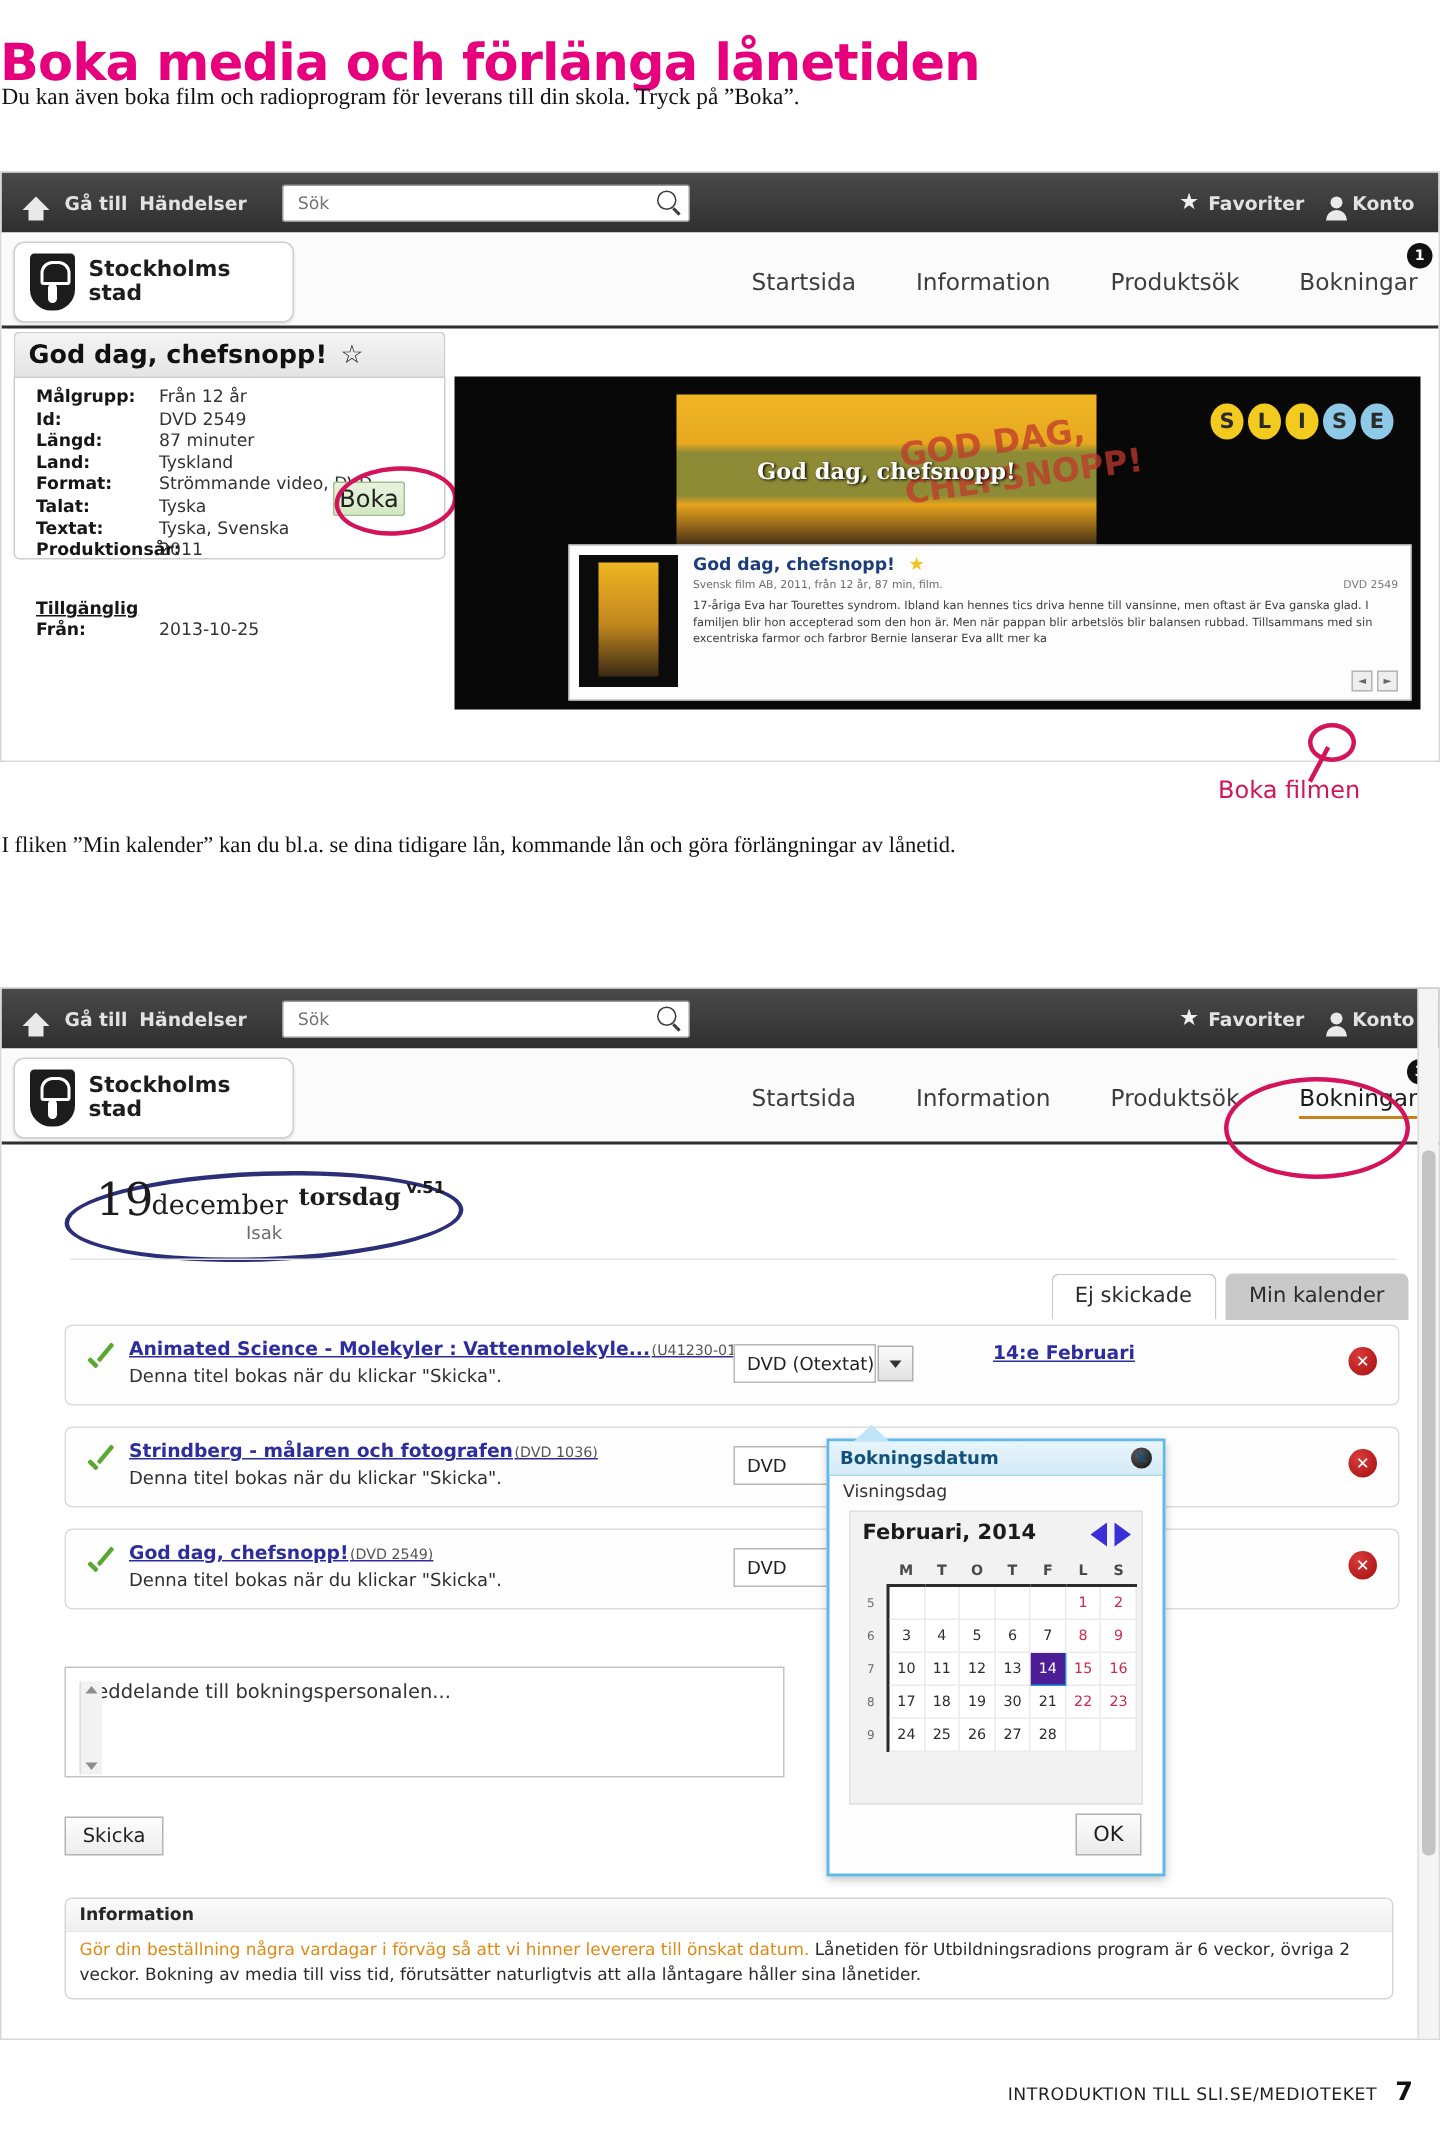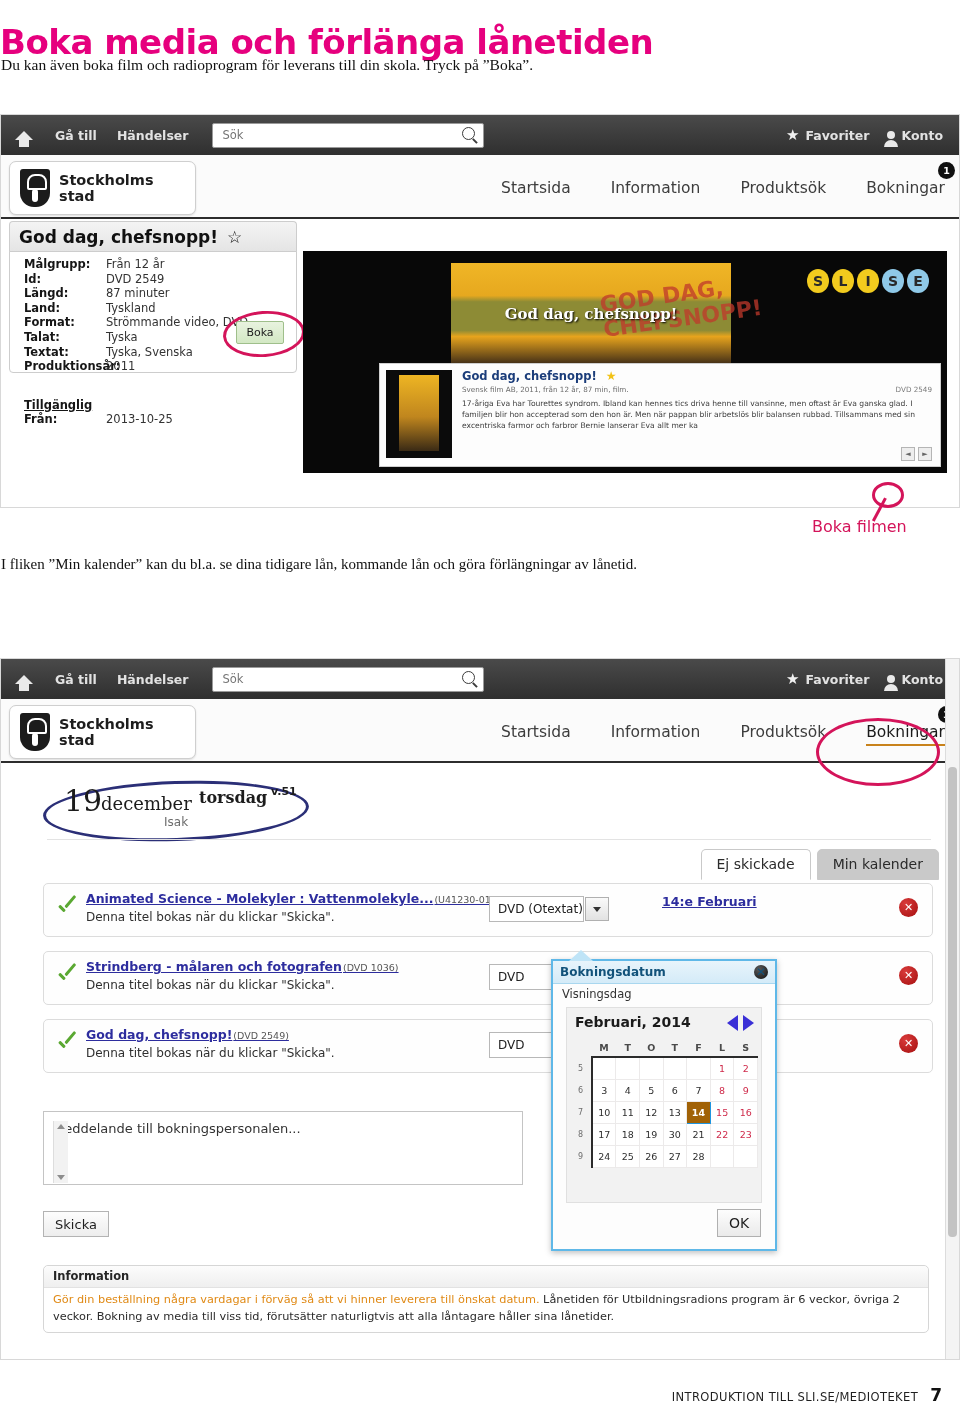--- a/index.html
+++ b/index.html
@@ -32,21 +32,21 @@
     position:absolute;left:0;top:0;width:100%;height:40px;
     background:#3a3a3a;
     background:linear-gradient(#4a4a4a,#2f2f2f);
     display:flex;align-items:center;
   }
   .tb-home{margin-left:12px;width:22px;height:20px;display:flex;align-items:center;justify-content:center;}
   .home-ico{display:block;width:0;height:0;border-left:9px solid transparent;border-right:9px solid transparent;border-bottom:9px solid #e9e9e9;position:relative;}
   .home-ico:after{content:"";position:absolute;left:-5px;top:9px;width:10px;height:7px;background:#e9e9e9;}
   .tb-link{
     font-family:"DejaVu Sans", sans-serif;font-size:12.5px;color:#e2e2e2;
-    margin-left:20px;white-space:nowrap;font-weight:bold;
+    margin-left:8px;white-space:nowrap;font-weight:bold;
   }
   .tb-search{
     margin-left:24px;width:270px;height:23px;background:#fff;border:1px solid #9a9a9a;
     border-radius:2px;display:flex;align-items:center;position:relative;
   }
   .tb-search input{
     border:0;outline:0;background:transparent;width:225px;margin-left:7px;
     font-family:"DejaVu Sans", sans-serif;font-size:11.5px;color:#444;
   }
   .mag{position:absolute;right:8px;top:3px;width:11px;height:11px;border:1.6px solid #3b3b3b;border-radius:50%;}
@@ -92,23 +92,23 @@
   .meta-card{
     position:absolute;left:8px;top:136px;width:286px;height:120px;background:#fff;
     border:1px solid #cdcdcd;border-radius:0 0 4px 4px;
   }
   .meta-inner{position:absolute;left:14px;top:6px;right:10px;}
   .meta-row{display:flex;font-family:"DejaVu Sans", sans-serif;font-size:11.5px;line-height:13.4px;margin-bottom:1.2px;}
   .meta-k{width:82px;font-weight:bold;color:#161616;}
   .meta-v{color:#333;text-align:center;}
   .meta-k.ul{text-decoration:underline;margin-top:24px;}
   .boka-btn{
-    position:absolute;left:235px;top:206px;width:46px;height:21px;
+    position:absolute;left:221px;top:206px;width:46px;height:21px;
     background:linear-gradient(#e8f3df,#d3e8c4);border:1px solid #9fbf8b;border-radius:2px;
-    font-family:"DejaVu Sans", sans-serif;font-size:11px;color:#1e1e1e;
+    font-family:"DejaVu Sans", sans-serif;font-size:16px;color:#1e1e1e;
     display:flex;align-items:center;justify-content:center;
   }
   .circle-pink{
     position:absolute;border:3.5px solid #d4145a;border-radius:50%;
   }
   .c-boka{left:222px;top:196px;width:76px;height:40px;transform:rotate(-4deg);}
 
   
   .preview{
     position:absolute;left:302px;top:136px;width:644px;height:222px;background:#080808;overflow:hidden;
@@ -269,21 +269,21 @@
   }
   table.cgrid th.wk{width:14px;}
   table.cgrid td{
     font-family:"DejaVu Sans", sans-serif;font-size:9.5px;color:#2e2e2e;height:19px;width:23px;
     text-align:center;background:#fff;border:1px solid #eceaea;
   }
   table.cgrid td.wk{background:#f2f2f2;border:none;color:#6d6d6d;font-size:8px;border-right:2px solid #2b2b2b;}
   table.cgrid tr.hdr th{border-bottom:2px solid #2b2b2b;}
   table.cgrid tr.hdr th.wk{border-bottom:none;}
   table.cgrid td.we{color:#cf2a4a;}
-  table.cgrid td.sel{background:#a16207;color:#fff;font-weight:bold;border-color:#1e95e0;}
+  table.cgrid td.sel{background:#4c1d95;color:#fff;font-weight:normal;border-color:#1e95e0;}
   table.cgrid td.empty{background:#fff;}
   .cal-ok{
     position:absolute;right:14px;bottom:12px;width:42px;height:26px;
     background:linear-gradient(#fdfdfd,#eaeaea);border:1px solid #b0b0b0;
     font-family:"DejaVu Sans", sans-serif;font-size:14px;color:#1f1f1f;
     display:flex;align-items:center;justify-content:center;
   }
   .cal-tail{position:absolute;left:16px;top:-11px;width:0;height:0;border-left:12px solid transparent;border-right:12px solid transparent;border-bottom:11px solid #bfe4f7;}
 
   .page-sb{position:absolute;right:0;top:0;width:13px;bottom:0;background:#f4f4f4;border-left:1px solid #dcdcdc;}

